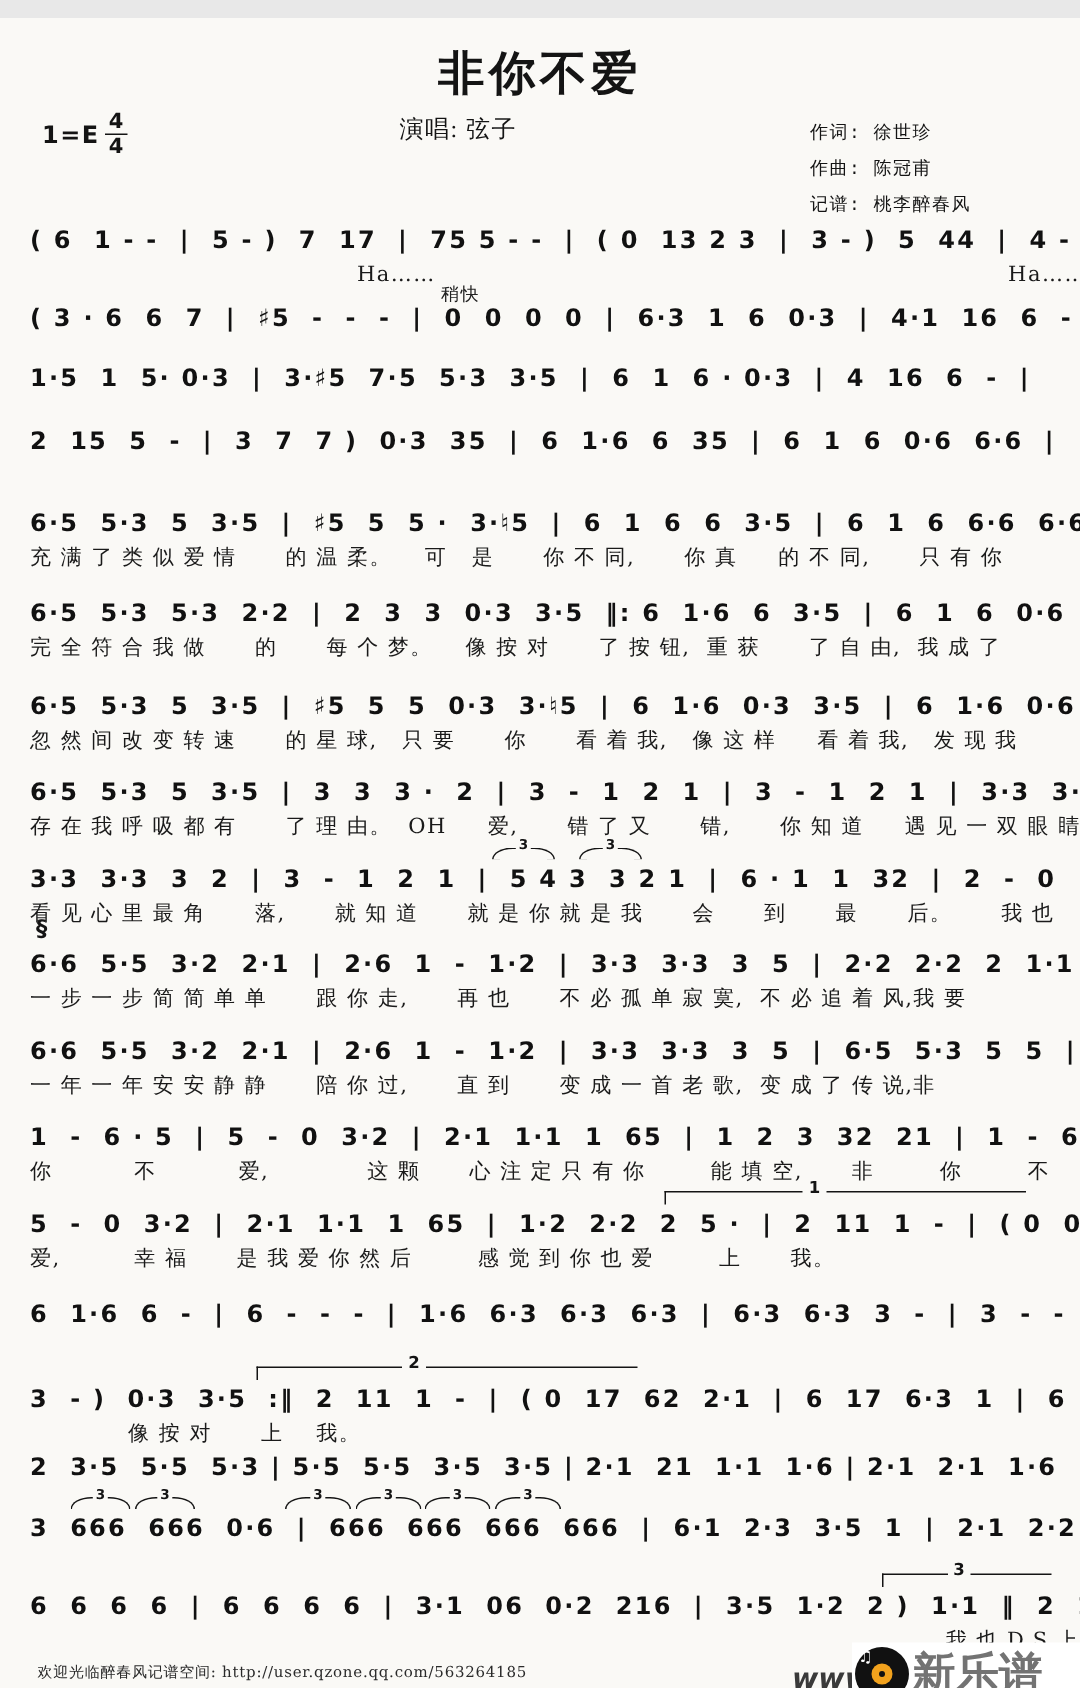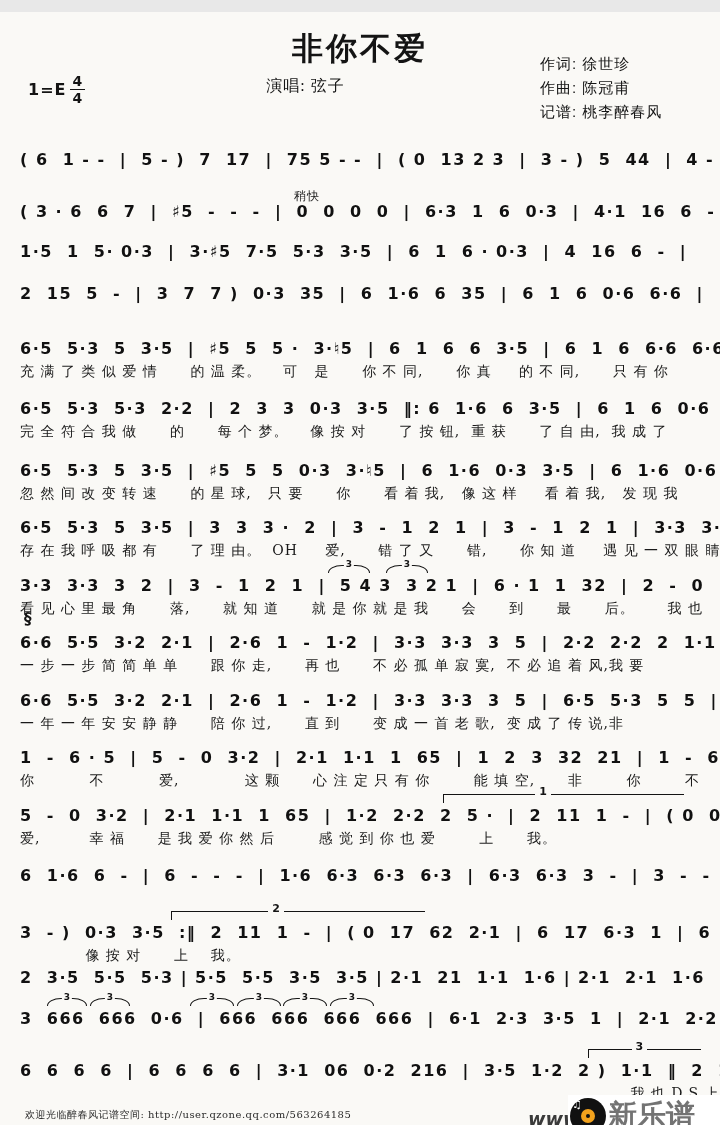--- a/index.html
+++ b/index.html
@@ -25,23 +25,23 @@
   }
   .frac{display:inline-flex;flex-direction:column;align-items:center;line-height:1;font-size:14px;font-weight:bold;}
   .frac .num{border-bottom:1.5px solid #141414;padding:0 2px 1px;}
   .frac .den{padding-top:1px;}
   .performer{
     position:absolute;top:64px;left:0;width:611px;text-align:center;
     font-size:16px;letter-spacing:1px;
     font-family:Liberation Serif, serif;
   }
   .credits{
-    position:absolute;top:40px;left:540px;
-    font-size:15px;line-height:24px;letter-spacing:1px;
-    font-family:Liberation Sans, sans-serif;
+    position:absolute;top:65px;left:540px;
+    font-size:12px;line-height:24px;letter-spacing:1px;
+    font-family:Liberation Mono, monospace;
   }
   .notes-row{
     position:absolute;left:20px;width:695px;
     font-size:16px;font-weight:bold;letter-spacing:1.5px;
     white-space:pre;color:#111;
   }
   .lyrics-row{
     position:absolute;left:20px;width:695px;
     font-size:14px;letter-spacing:1px;white-space:pre;color:#1a1a1a;
     font-family:"DejaVu Serif","Liberation Serif",serif;
@@ -152,20 +152,21 @@
       <b>3</b>
     </div>
   <div class="trip" style="top:986px;left:283px;width:42px;">
       <b>3</b>
     </div>
   <div class="trip" style="top:986px;left:330px;width:42px;">
       <b>3</b>
     </div>
 
   <div class="notes-row" style="top:138px">( 6  1 - -  |  5 - )  7  17  |  75 5 - -  |  ( 0  13 2 3  |  3 - )  5  44  |  4 - - -  |</div>
+  <div class="lyrics-row" style="top:163px">                                        Ha……                                                                      Ha……</div>
 
   <div class="notes-row" style="top:190px">( 3 · 6  6  7  |  ♯5  -  -  -  |  0  0  0  0  |  6·3  1  6  0·3  |  4·1  16  6  -  |</div>
   <div class="notes-row" style="top:230px">1·5  1  5· 0·3  |  3·♯5  7·5  5·3  3·5  |  6  1  6 · 0·3  |  4  16  6  -  |</div>
 
   <div class="notes-row" style="top:272px">2  15  5  -  |  3  7  7 )  0·3  35  |  6  1·6  6  35  |  6  1  6  0·6  6·6  |</div>
 
   <div class="notes-row" style="top:327px">6·5  5·3  5  3·5  |  ♯5  5  5 ·  3·♮5  |  6  1  6  6  3·5  |  6  1  6  6·6  6·6  |</div>
   <div class="lyrics-row" style="top:351px">充 满 了 类 似 爱 情      的 温 柔。    可   是      你 不 同,      你 真     的 不 同,      只 有 你</div>
 
   <div class="notes-row" style="top:387px">6·5  5·3  5·3  2·2  |  2  3  3  0·3  3·5  ‖: 6  1·6  6  3·5  |  6  1  6  0·6  6·6  |</div>

